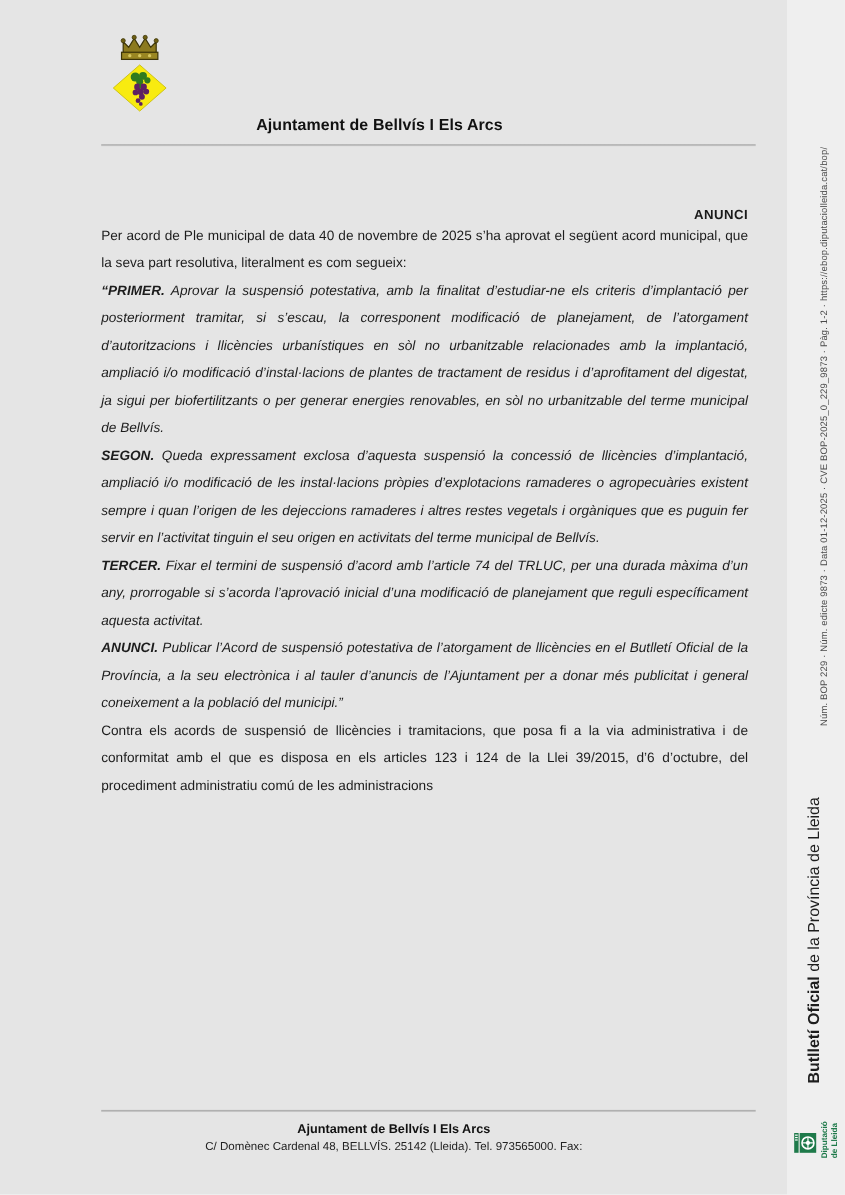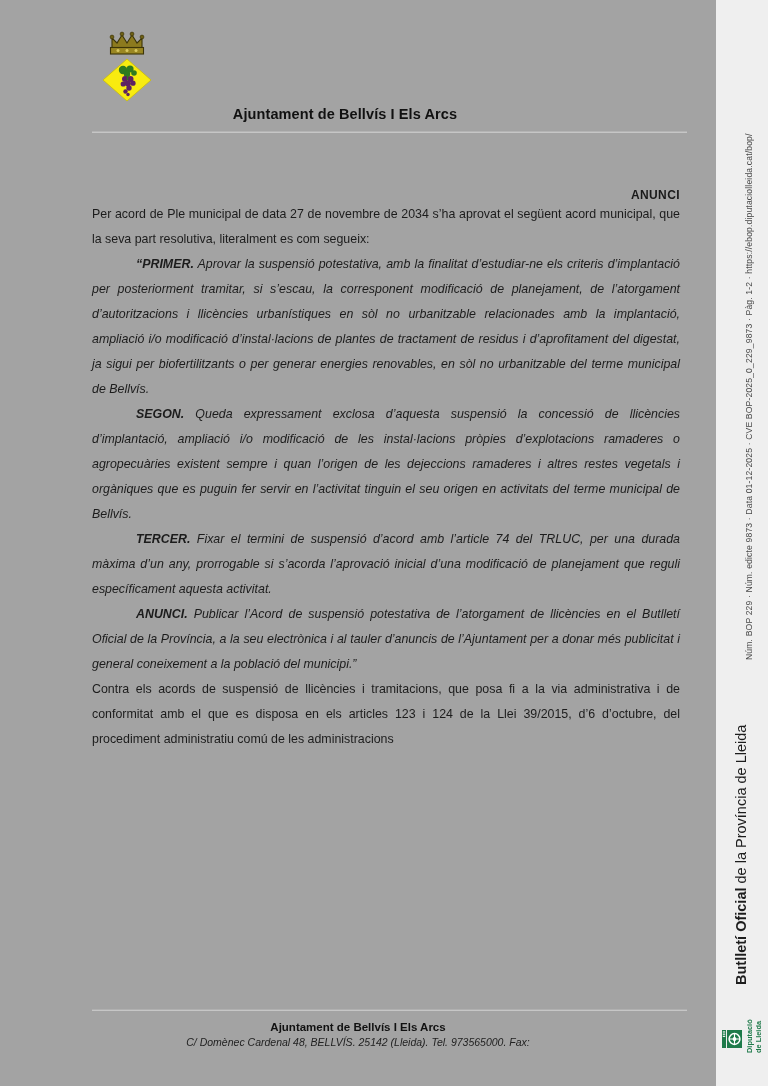--- a/index.html
+++ b/index.html
@@ -16,21 +16,21 @@
     overflow: hidden;
   }
 
   
   #page-sheet {
     position: absolute;
     left: 0;
     top: 0;
     width: 716px;
     height: 1086px;
-    background: #a3a3a3;
+    background: #e5e5e5;
   }
 
   
   #doc-header {
     position: absolute;
     left: 0;
     top: 0;
     width: 716px;
     height: 134px;
   }
@@ -89,21 +89,20 @@
     color: #1c1c1c;
   }
 
   p.para.italic {
     font-style: italic;
   }
 
   .lbl {
     font-weight: bold;
     font-style: italic;
-    margin-left: 44px;
   }
 
   .gap-intro  { margin-top: 49px; }
   .gap-primer { margin-top: 45px; }
   .gap-block  { margin-top: 19px; }
   .gap-plain  { margin-top: 45px; }
   .gap-contra { margin-top: 46px; }
 
   
   #footer-rule {
@@ -127,21 +126,20 @@
     font-size: 11.5px;
     font-weight: bold;
     color: #111;
     line-height: 16px;
   }
 
   #footer-address {
     font-size: 10.5px;
     color: #222;
     line-height: 15px;
-    font-style: italic;
   }
 
   
   #side-band {
     position: absolute;
     left: 716px;
     top: 0;
     width: 52px;
     height: 1086px;
     background: #eeeeee;
@@ -258,21 +256,21 @@
 
     <div id="header-title">Ajuntament de Bellvís I Els Arcs</div>
 
     <div id="header-rule"></div>
   </div>
 
   <div id="doc-body">
 
     <div class="anunci-heading">ANUNCI</div>
 
-    <p class="para gap-intro">Per acord de Ple municipal de data 27 de novembre de 2034 s’ha aprovat el següent acord municipal, que la seva part resolutiva, literalment es com segueix:</p>
+    <p class="para gap-intro">Per acord de Ple municipal de data 40 de novembre de 2025 s’ha aprovat el següent acord municipal, que la seva part resolutiva, literalment es com segueix:</p>
 
     <p class="para italic gap-primer"><span class="lbl">“PRIMER.</span><span> Aprovar la suspensió potestativa, amb la finalitat d’estudiar-ne els criteris d’implantació per posteriorment tramitar, si s’escau, la corresponent modificació de planejament, de l’atorgament d’autoritzacions i llicències urbanístiques en sòl no urbanitzable relacionades amb la implantació, ampliació i/o modificació d’instal·lacions de plantes de tractament de residus i d’aprofitament del digestat, ja sigui per biofertilitzants o per generar energies renovables, en sòl no urbanitzable del terme municipal de Bellvís.</span></p>
 
     <p class="para italic gap-block"><span class="lbl">SEGON.</span><span> Queda expressament exclosa d’aquesta suspensió la concessió de llicències d’implantació, ampliació i/o modificació de les instal·lacions pròpies d’explotacions ramaderes o agropecuàries existent sempre i quan l’origen de les dejeccions ramaderes  i altres restes vegetals i orgàniques que es puguin fer servir en l’activitat tinguin el seu origen en activitats del terme municipal de Bellvís.</span></p>
 
     <p class="para italic gap-block"><span class="lbl">TERCER.</span><span> Fixar el termini de suspensió d’acord amb l’article 74 del TRLUC, per una durada màxima d’un any, prorrogable si s’acorda l’aprovació inicial d’una modificació de planejament que reguli específicament aquesta activitat.</span></p>
 
     <p class="para italic gap-block"><span class="lbl">ANUNCI.</span><span> Publicar l’Acord de suspensió potestativa de l’atorgament de llicències en el Butlletí Oficial de la Província, a la seu electrònica i al tauler d’anuncis de l’Ajuntament per a donar més publicitat i general coneixement a la població del municipi.”</span></p>
 
 

